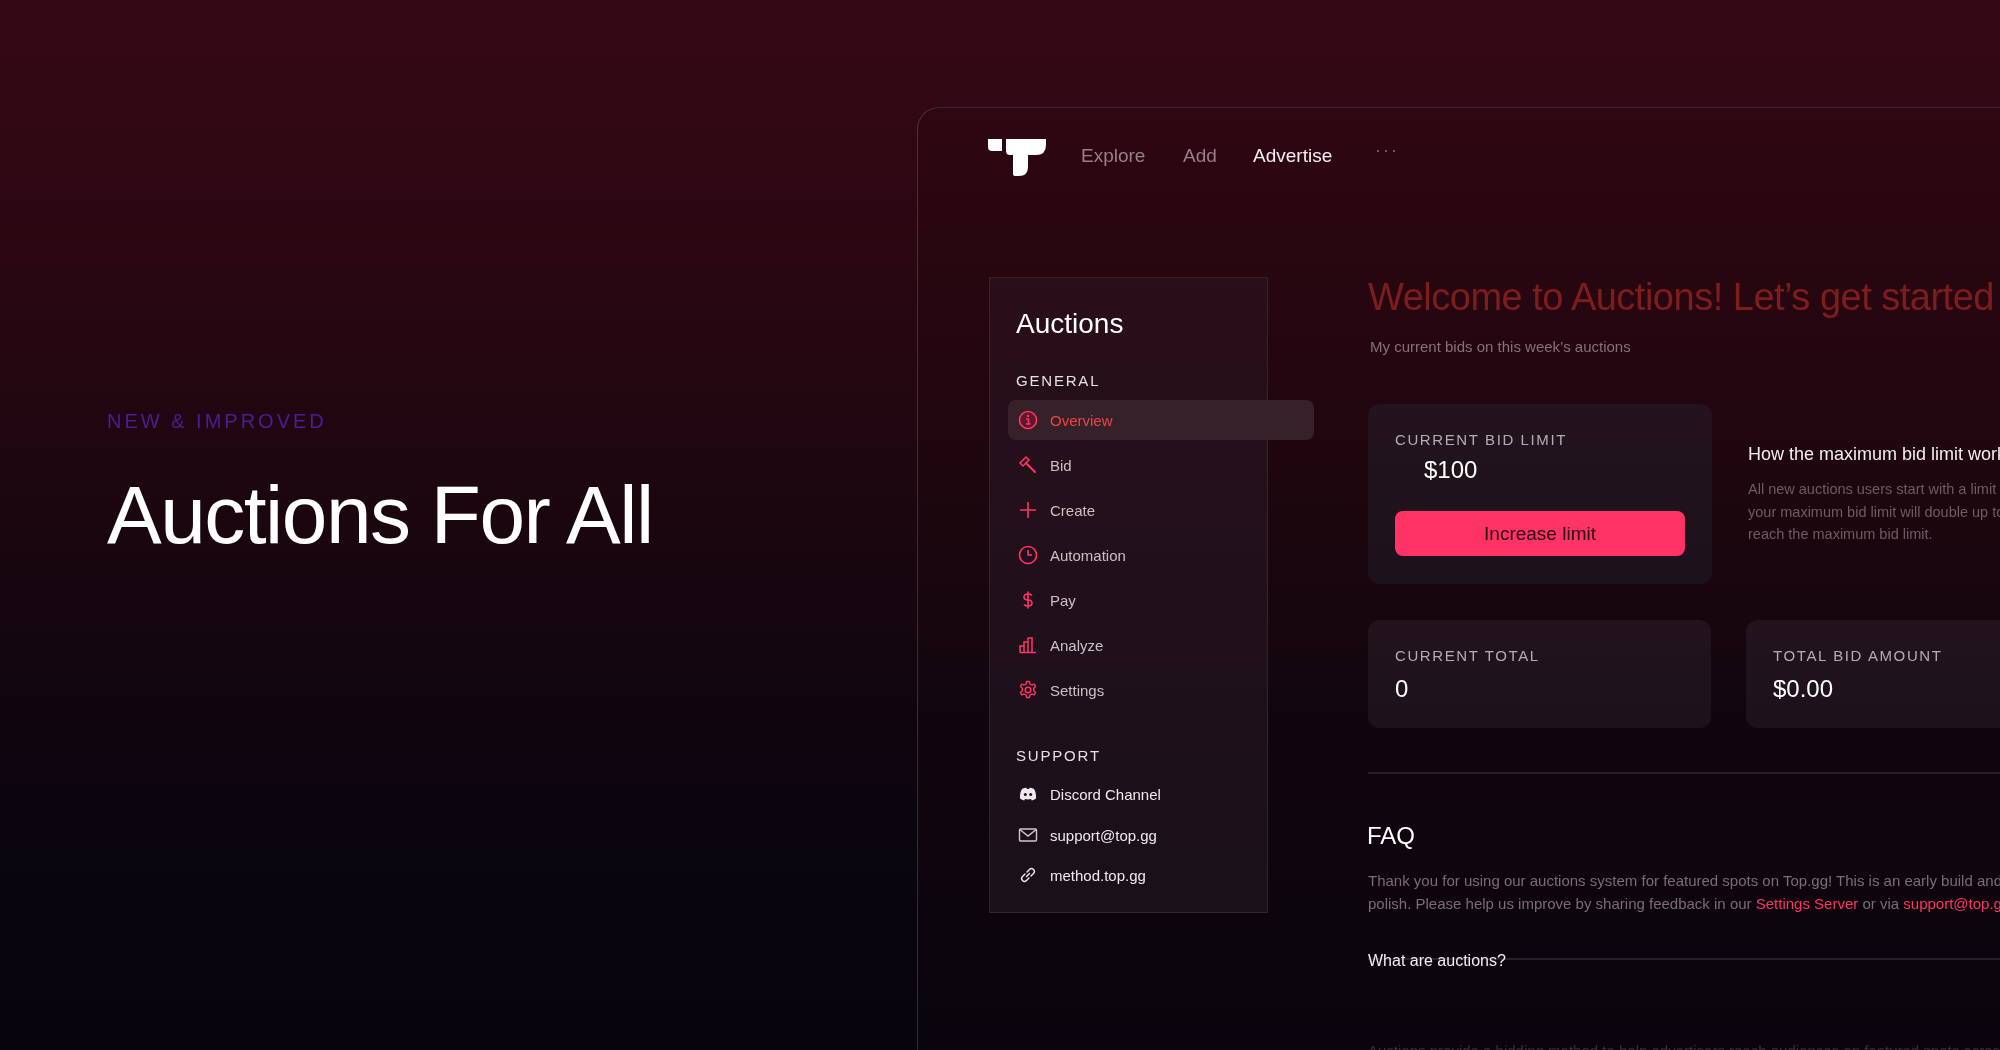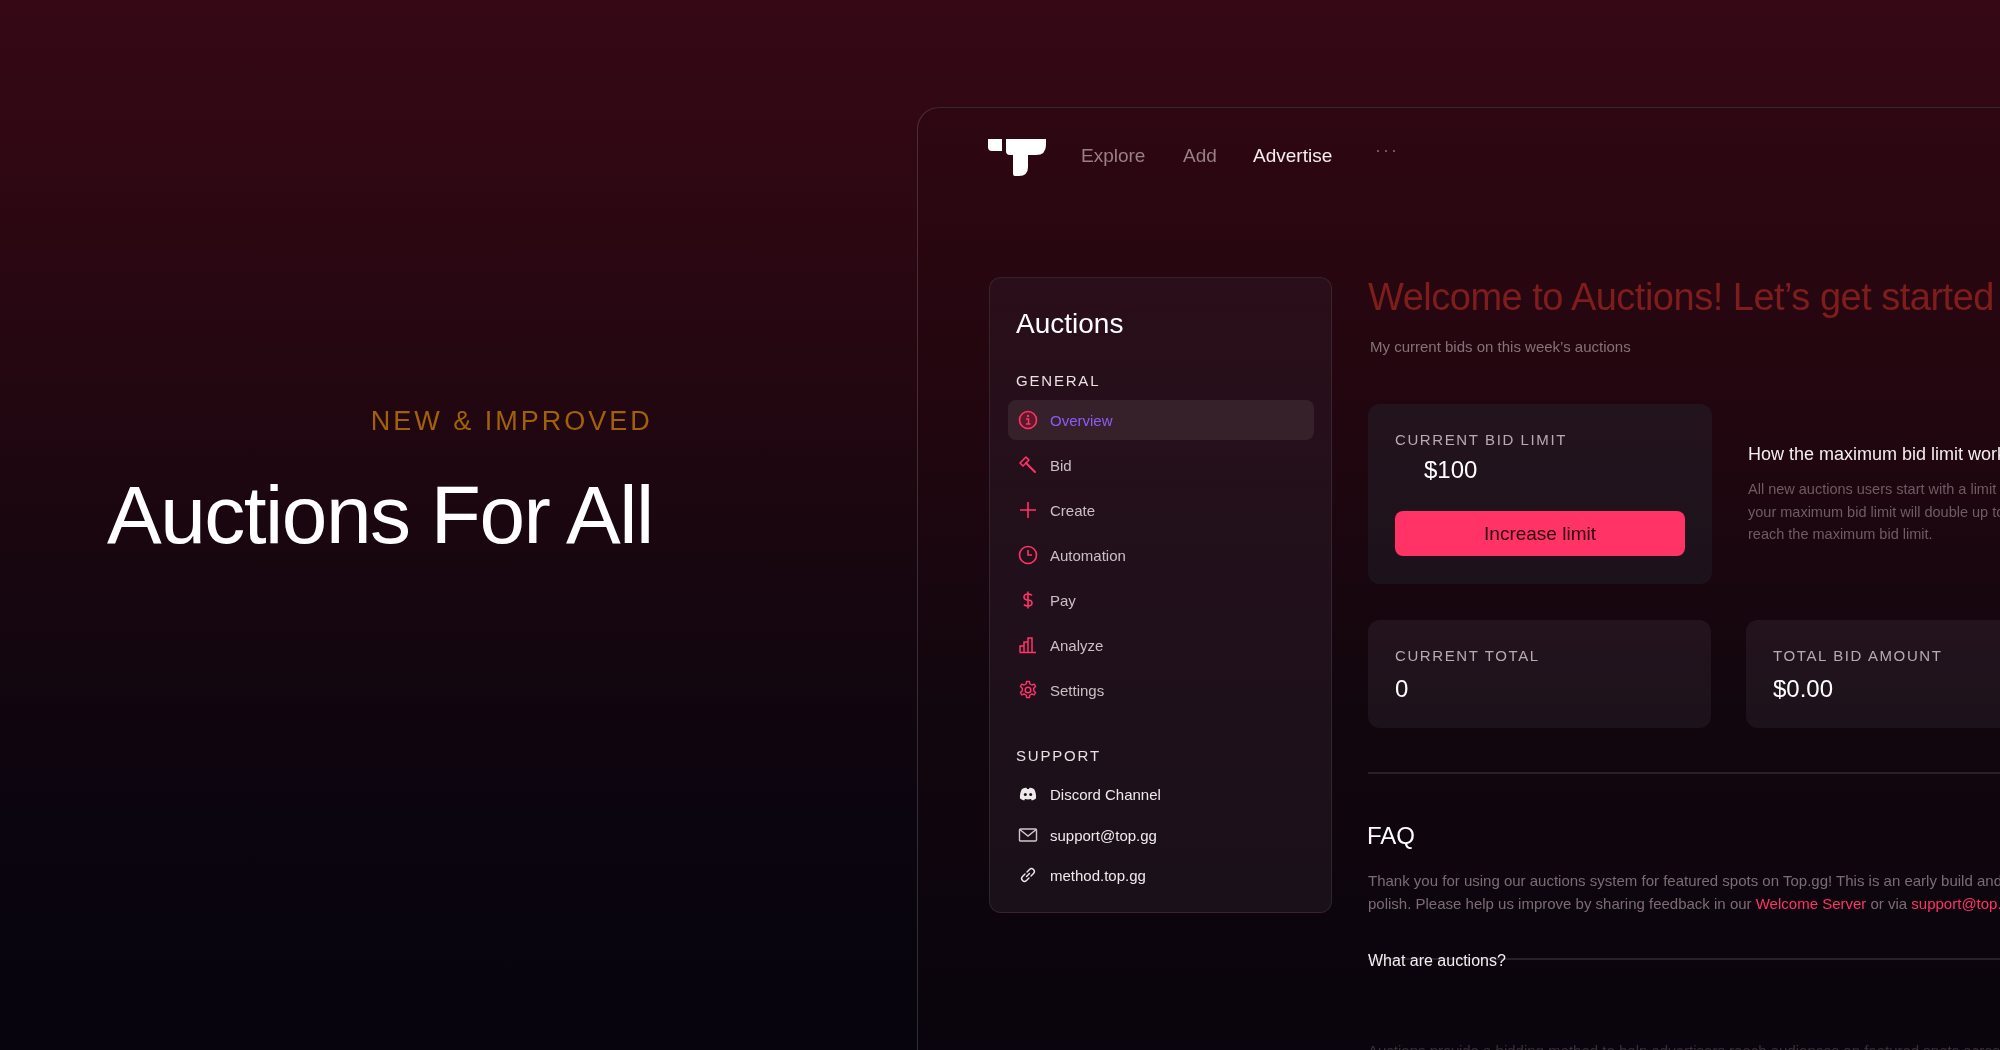--- a/index.html
+++ b/index.html
@@ -6,23 +6,22 @@
     html, body { width: 2000px; height: 1050px; overflow: hidden; }
     body {
       font-family: "Liberation Sans", sans-serif;
       background: linear-gradient(180deg, #360815 0%, #2a0712 25%, #17060f 55%, #0a050f 80%, #07040d 100%);
       color: #fff;
       position: relative;
     }
     
     .hero { position: absolute; left: 107px; top: 404px; }
     .eyebrow {
-      color: #a16207; font-size: 27px; letter-spacing: 3px; font-weight: 400;
+      color: #4c1d95; font-size: 20px; letter-spacing: 3px; font-weight: 400;
       line-height: 34px;
-      text-align: right;
     }
     .hero-title {
       margin-top: 24px;
       font-size: 82px; line-height: 106px; font-weight: 400; letter-spacing: -1.5px;
       color: #ffffff;
     }
     
     .window {
       position: absolute; left: 917px; top: 107px; width: 1200px; height: 1000px;
       border: 1.5px solid rgba(255,255,255,0.16);
@@ -32,36 +31,36 @@
     .topnav { position: absolute; left: 988px; top: 138px; height: 38px; display: flex; align-items: center; }
     .logo { width: 58px; height: 37px; display: block; }
     .nav-item { font-size: 19px; margin-left: 0; color: #9a7f88; }
     .nav-explore { position: absolute; left: 1081px; top: 145px; }
     .nav-add { position: absolute; left: 1183px; top: 145px; }
     .nav-advertise { position: absolute; left: 1253px; top: 145px; color: #f4eef0; }
     .nav-more { position: absolute; left: 1375px; top: 140px; color: #7a6570; font-size: 18px; letter-spacing: 2px; }
 
     
     .sidebar {
-      position: absolute; left: 989px; top: 277px; width: 343px; height: 636px;
-      border-radius: 12px;
+      position: absolute; left: 989px; top: 277px; width: 279px; height: 636px;
+      border-radius: 1px;
       border: 1.5px solid rgba(255,255,255,0.09);
       background: linear-gradient(180deg, #2a0e19 0%, #22101b 40%, #19101a 100%);
     }
     .sb-title { position: absolute; left: 26px; top: 30px; font-size: 28px; color: #fff; font-weight: 400; }
     .sb-section { position: absolute; left: 26px; font-size: 15px; letter-spacing: 1.8px; color: #e8e0e3; }
     .sb-general { top: 94px; }
     .sb-support { top: 469px; }
     .sb-item {
       position: absolute; left: 18px; width: 306px; height: 40px;
       display: flex; align-items: center; padding-left: 10px;
       border-radius: 8px; font-size: 15px; color: #cbbfc4;
       cursor: pointer;
     }
-    .sb-item.active { background: #362029; color: #8b5cf6; align-items: center; }
+    .sb-item.active { background: #362029; color: #ef4444; align-items: center; }
     .sb-item .ico { width: 20px; height: 20px; margin-right: 12px; display: flex; align-items: center; justify-content: center; }
     .sb-item .ico svg { width: 20px; height: 20px; }
     .sb-link { color: #eeeaec; }
 
     
     .welcome { position: absolute; left: 1368px; top: 276px; font-size: 38px; color: #7f1d1d; font-weight: 400; letter-spacing: -0.5px; white-space: nowrap; }
     .welcome-sub { position: absolute; left: 1370px; top: 338px; font-size: 15px; color: #857179; }
 
     .card {
       position: absolute; border-radius: 12px;
@@ -245,19 +244,19 @@
 <div class="card card-total">
   <div class="card-label">TOTAL BID AMOUNT</div>
   <div class="card-value">$0.00</div>
 </div>
 
 <div class="divider div1"></div>
 
 <div class="faq-title">FAQ</div>
 <div class="faq-text">
   <div>Thank you for using our auctions system for featured spots on Top.gg! This is an early build and may need some</div>
-  <div><span>polish. Please help us improve by sharing feedback in our </span><a>Welcome Server</a><span> or via </span><a>support@top.gg</a></div>
+  <div><span>polish. Please help us improve by sharing feedback in our </span><a>Settings Server</a><span> or via </span><a>support@top.gg</a></div>
 </div>
 
 <div class="divider div2"></div>
 
 <div class="q-title">What are auctions?</div>
 <div class="q-cut">Auctions provide a bidding method to help advertisers reach audiences on featured spots across the site.</div>
 
 </body></html>

